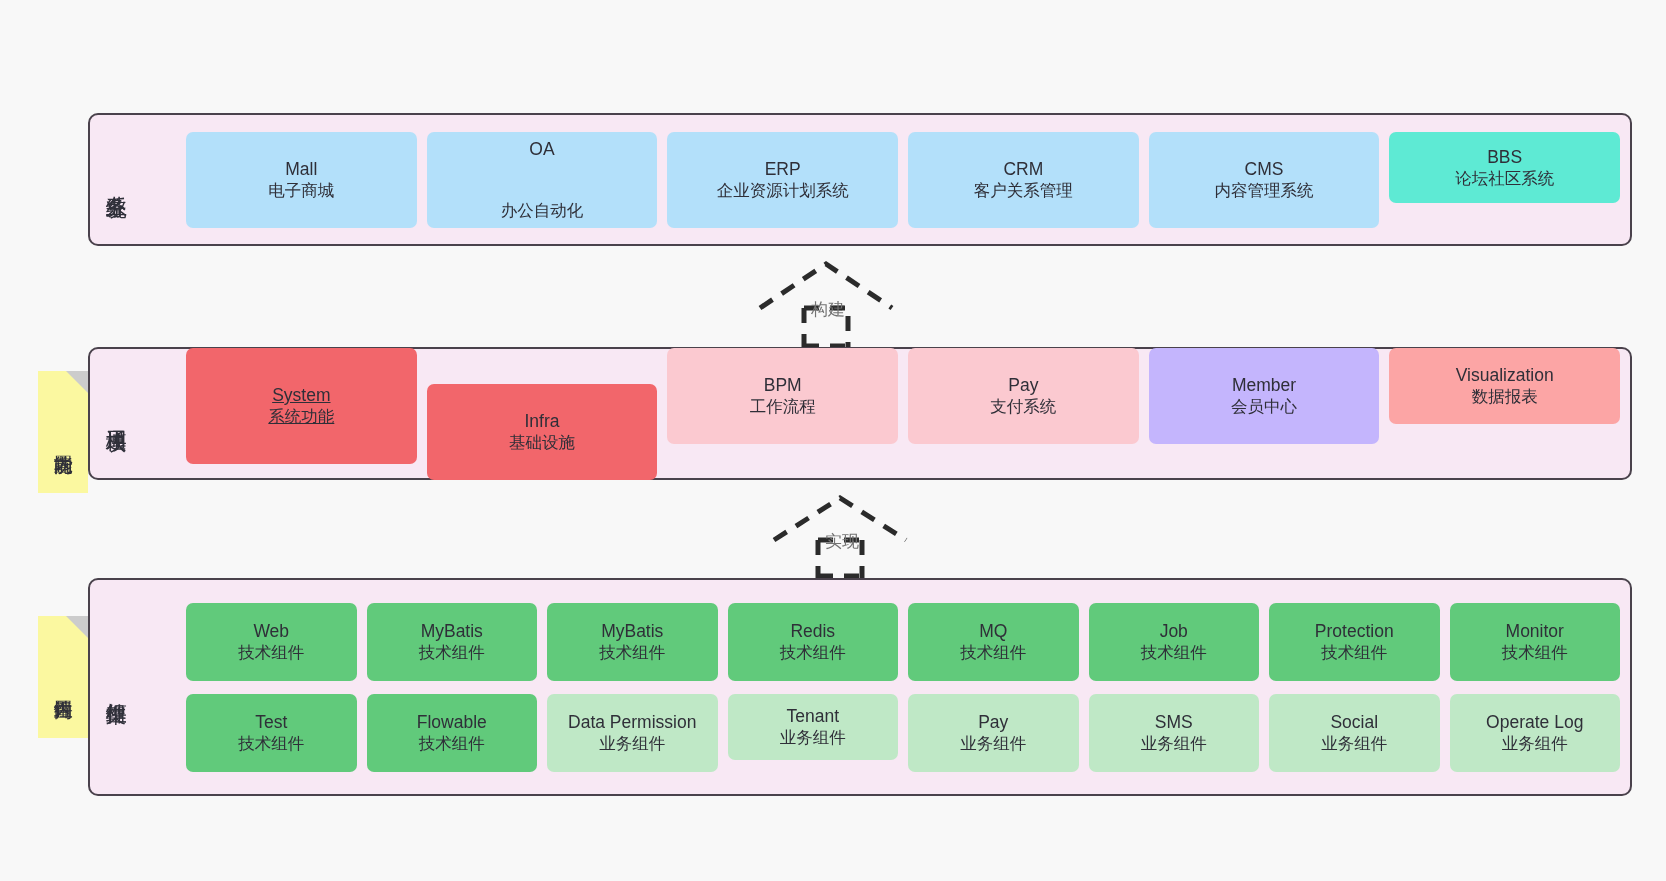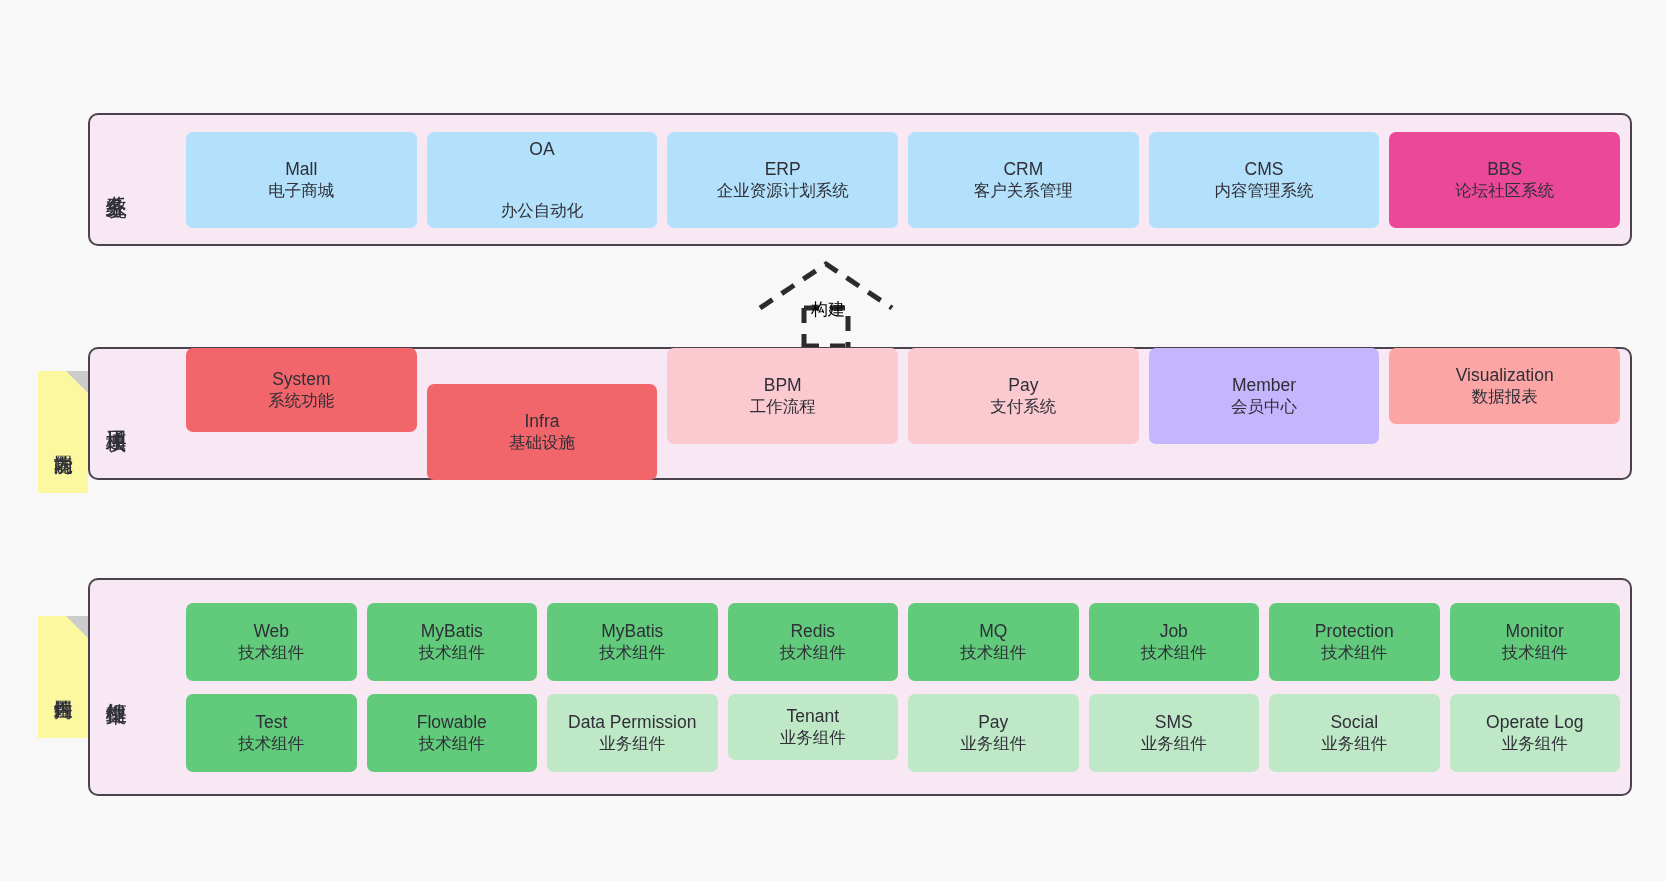--- a/index.html
+++ b/index.html
@@ -100,21 +100,21 @@
     width: 22px; height: 22px;
     background: #cccccc;
     clip-path: polygon(0 0, 100% 100%, 100% 0);
   }
 
   
   .connector { position: absolute; }
   .connector .label {
     position: absolute;
     font-size: 17px;
-    color: #000000;
+    color: #737373;
     white-space: nowrap;
     user-select: none;
   }
 </style>
 </head>
 <body>
 
 <div id="stage">
 
   <div class="layer" id="layer-0" style="left:88px; top:113px; width:1544px; height:133px; padding:8px 10px 8px 4px;">
@@ -135,21 +135,21 @@
               <div class="cn">企业资源计划系统</div>
             </div>
             <div class="node" style="background: rgb(179, 224, 250); flex: 1 1 0px; height: 96px;">
               <div class="en">CRM</div>
               <div class="cn">客户关系管理</div>
             </div>
             <div class="node" style="background: rgb(179, 224, 250); flex: 1 1 0px; height: 96px;">
               <div class="en">CMS</div>
               <div class="cn">内容管理系统</div>
             </div>
-            <div class="node" style="background: #ec4899; flex: 1 1 0px; height: 96px; text-align: right;">
+            <div class="node" style="background: #5eead4; flex: 1 1 0px; height: 71px; text-align: right;">
               <div class="en">BBS</div>
               <div class="cn">论坛社区系统</div>
             </div>
           </div>
         </div>
     </div>
   </div>
 
   <div class="connector" style="left:756px; top:258px; width:150px; height:90px;">
     <svg width="150" height="90" viewBox="0 0 150 90">
@@ -164,21 +164,21 @@
   <div class="sticky" style="left:38px; top:371px; width:50px; height:122px;">
     <span class="fold"></span>
     <span>内置功能</span>
   </div>
 
   <div class="layer" id="layer-1" style="left:88px; top:347px; width:1544px; height:133px; padding:8px 10px 8px 4px;">
     <div class="layer-title">通用模块</div>
     <div class="layer-boxes">
       <div class="rows" id="rows-1">
           <div class="row">
-            <div class="node" style="background: rgb(242, 102, 107); flex: 1 1 0px; height: 84px;">
+            <div class="node" style="background: rgb(242, 102, 107); flex: 1 1 0px; height: 116px; text-decoration: underline;">
               <div class="en">System</div>
               <div class="cn">系统功能</div>
             </div>
             <div class="node" style="background: rgb(242, 102, 107); flex: 1 1 0px; height: 96px; margin-top: 36px;">
               <div class="en">Infra</div>
               <div class="cn">基础设施</div>
             </div>
             <div class="node" style="background: rgb(251, 201, 208); flex: 1 1 0px; height: 96px;">
               <div class="en">BPM</div>
               <div class="cn">工作流程</div>
@@ -193,20 +193,30 @@
             </div>
             <div class="node" style="background: #fca5a5; flex: 1 1 0px; height: 76px;">
               <div class="en">Visualization</div>
               <div class="cn">数据报表</div>
             </div>
           </div>
         </div>
     </div>
   </div>
 
+  <div class="connector" style="left:770px; top:492px; width:150px; height:88px;">
+    <svg width="150" height="88" viewBox="0 0 150 88">
+      <path d="M 4 48 L 70 6 L 136 48" fill="none" stroke="#2b2b2b" stroke-width="5" stroke-dasharray="15,11" stroke-linecap="butt"></path>
+      <path d="M 48 48 L 92 48" fill="none" stroke="#2b2b2b" stroke-width="5" stroke-dasharray="15,11" stroke-linecap="butt"></path>
+      <path d="M 48 48 L 48 86" fill="none" stroke="#2b2b2b" stroke-width="5" stroke-dasharray="15,11" stroke-linecap="butt"></path>
+      <path d="M 92 48 L 92 86" fill="none" stroke="#2b2b2b" stroke-width="5" stroke-dasharray="15,11" stroke-linecap="butt"></path>
+      <path d="M 48 84 L 92 84" fill="none" stroke="#2b2b2b" stroke-width="5" stroke-dasharray="15,11" stroke-linecap="butt"></path>
+    </svg>
+    <span class="label" style="left:55px; top:38px;">实现</span>
+  </div>
 
   <div class="sticky" style="left:38px; top:616px; width:50px; height:122px;">
     <span class="fold"></span>
     <span>内置组件</span>
   </div>
 
   <div class="layer" id="layer-2" style="left:88px; top:578px; width:1544px; height:218px; padding:10px 10px 10px 4px;">
     <div class="layer-title">框架组件</div>
     <div class="layer-boxes">
       <div class="rows" id="rows-2">

